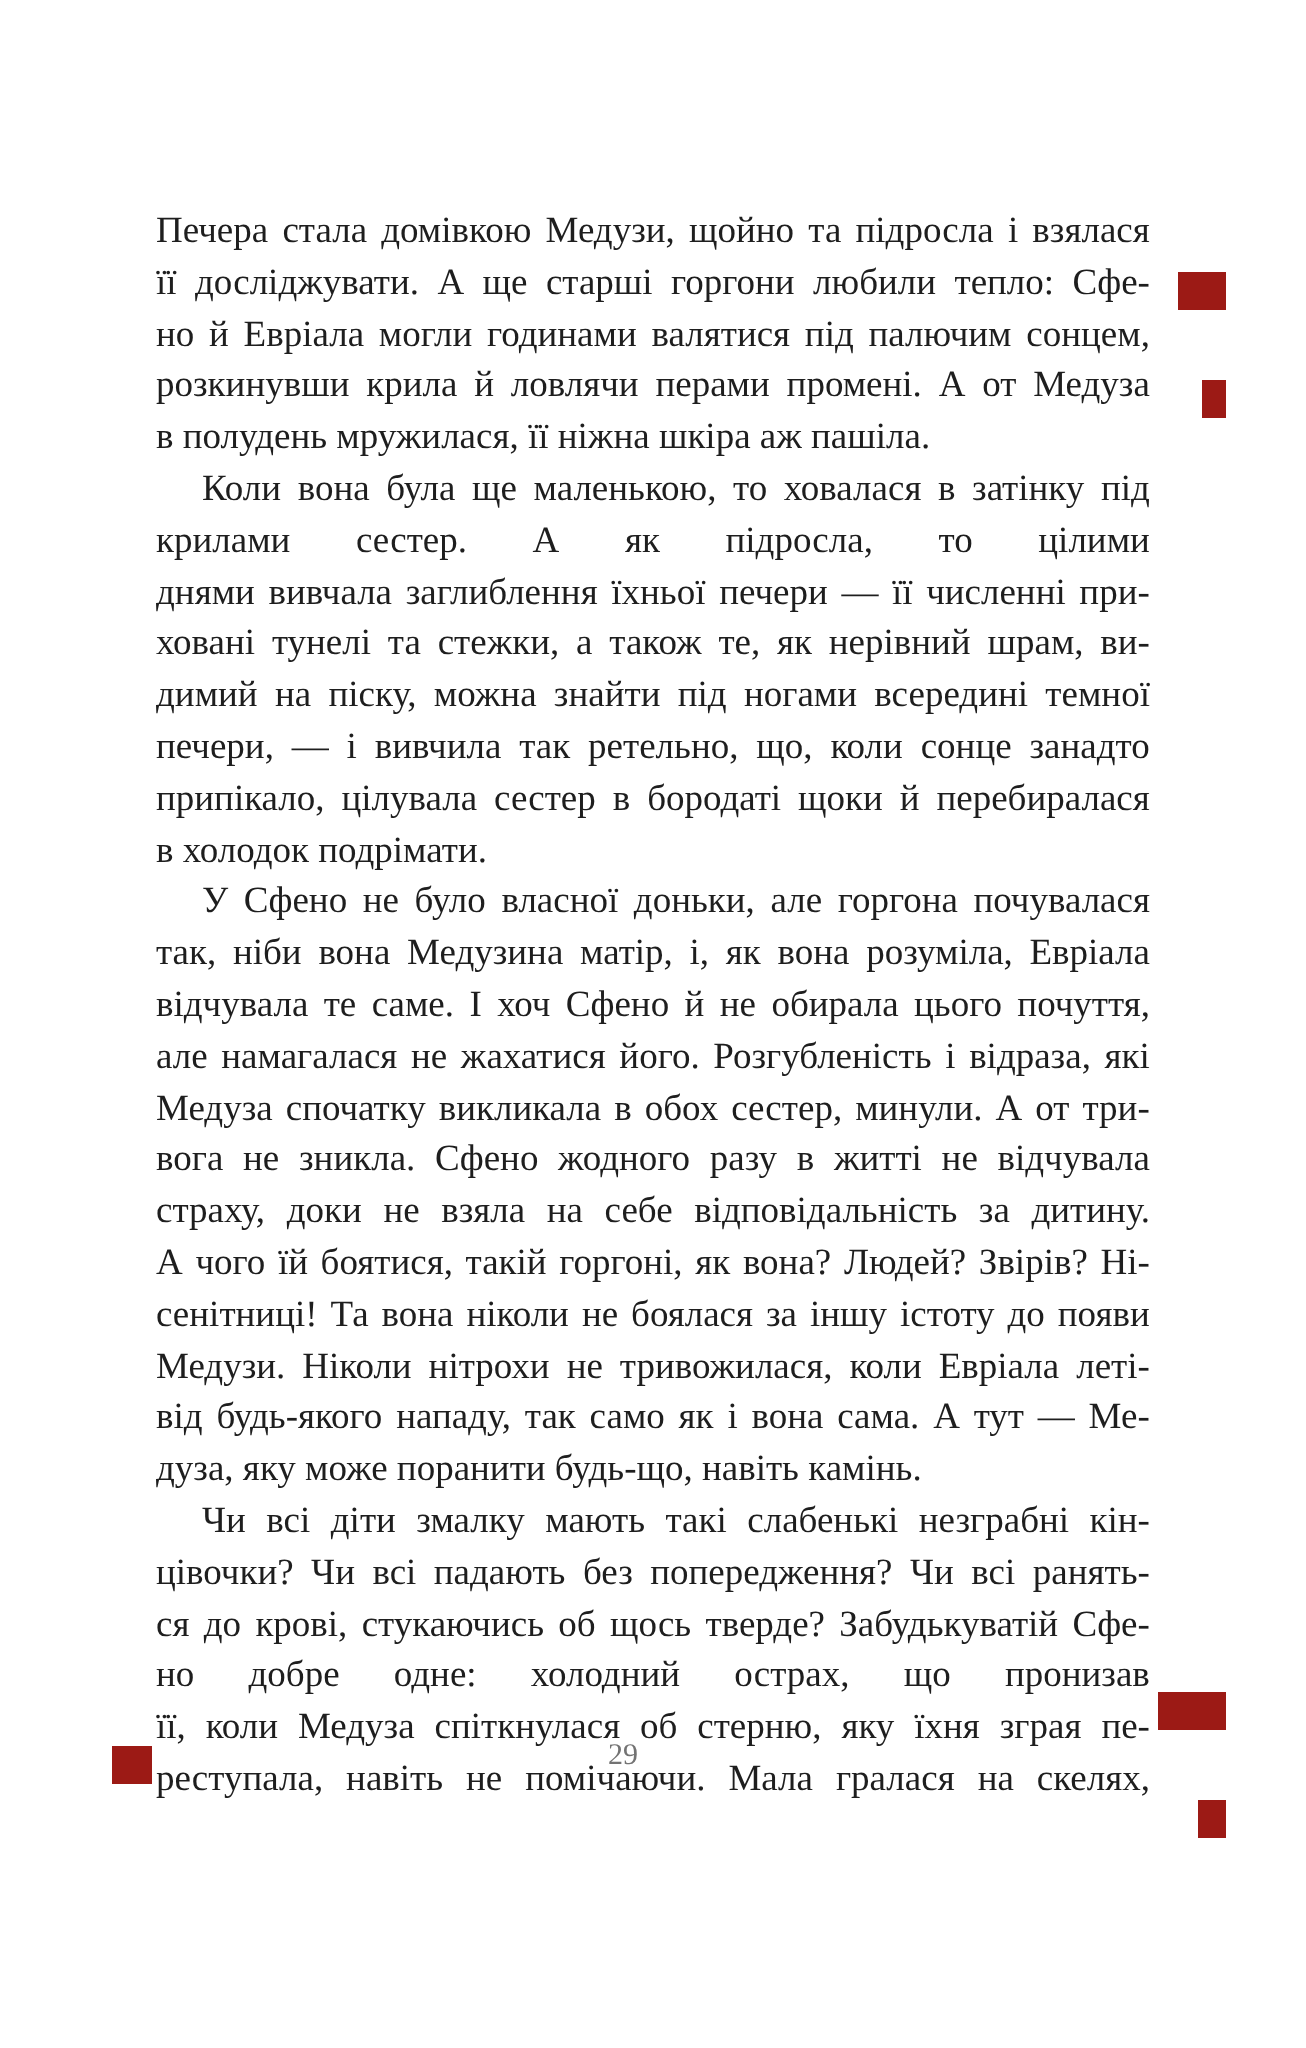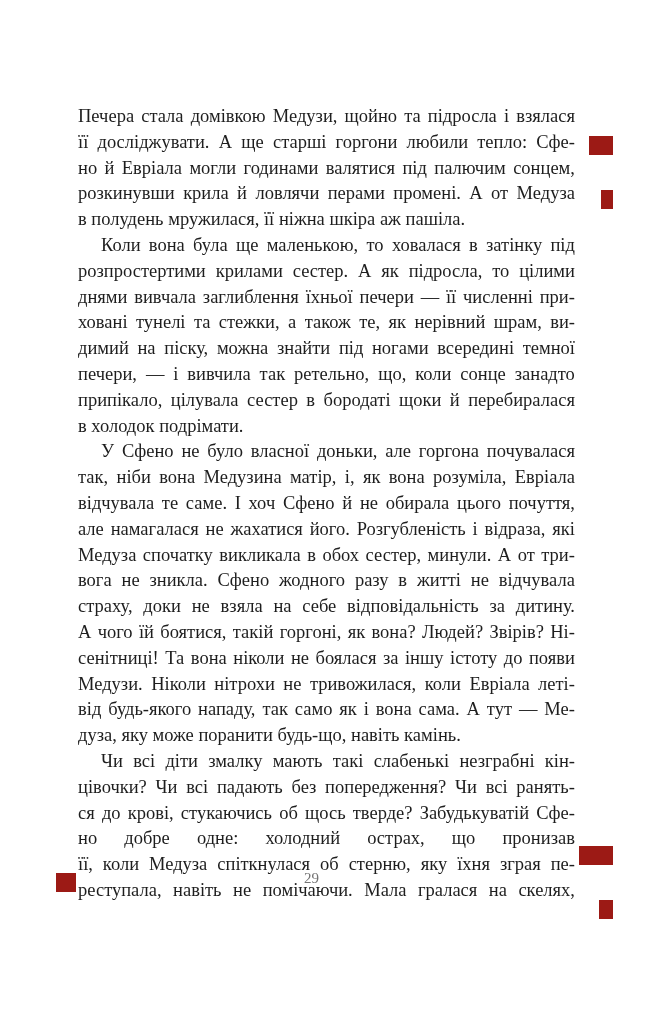--- a/index.html
+++ b/index.html
@@ -110,21 +110,20 @@
           <span>була</span>
           <span>ще</span>
           <span>маленькою,</span>
           <span>то</span>
           <span>ховалася</span>
           <span>в</span>
           <span>затінку</span>
           <span>під</span>
         </div>
         <div class="line just">
-          <span>розпростертими</span>
           <span>крилами</span>
           <span>сестер.</span>
           <span>А</span>
           <span>як</span>
           <span>підросла,</span>
           <span>то</span>
           <span>цілими</span>
         </div>
         <div class="line just">
           <span>днями</span>

